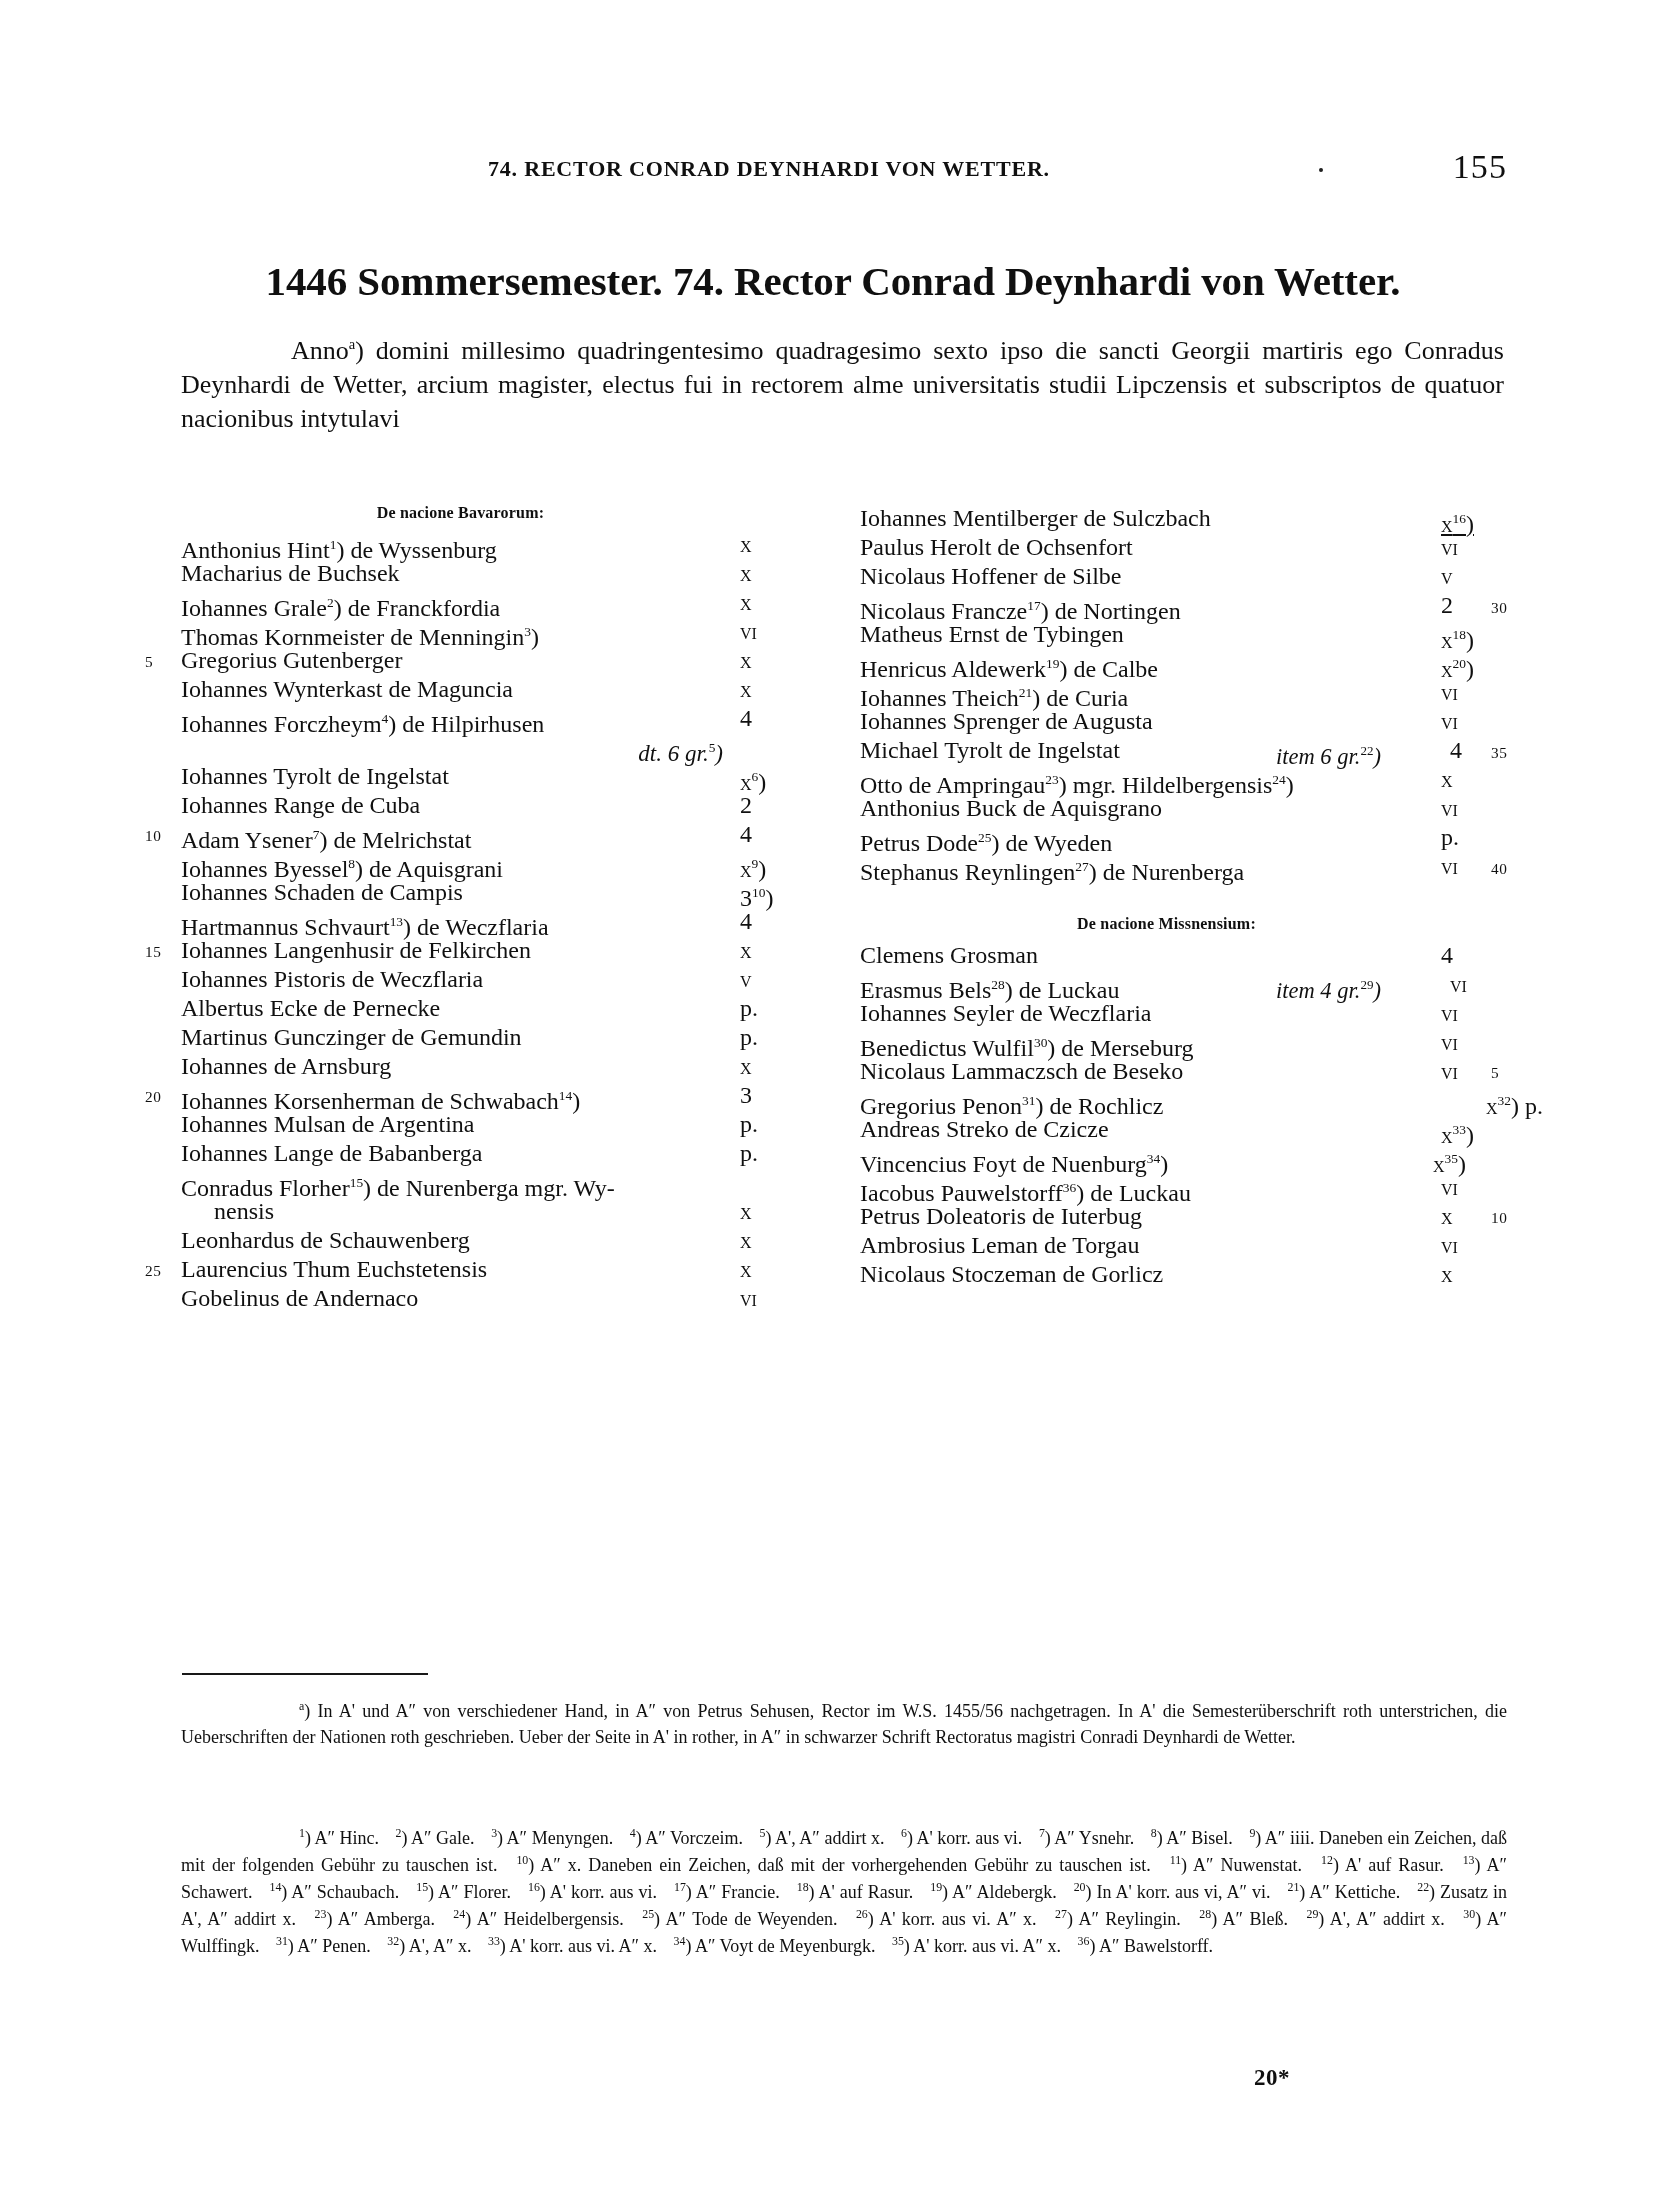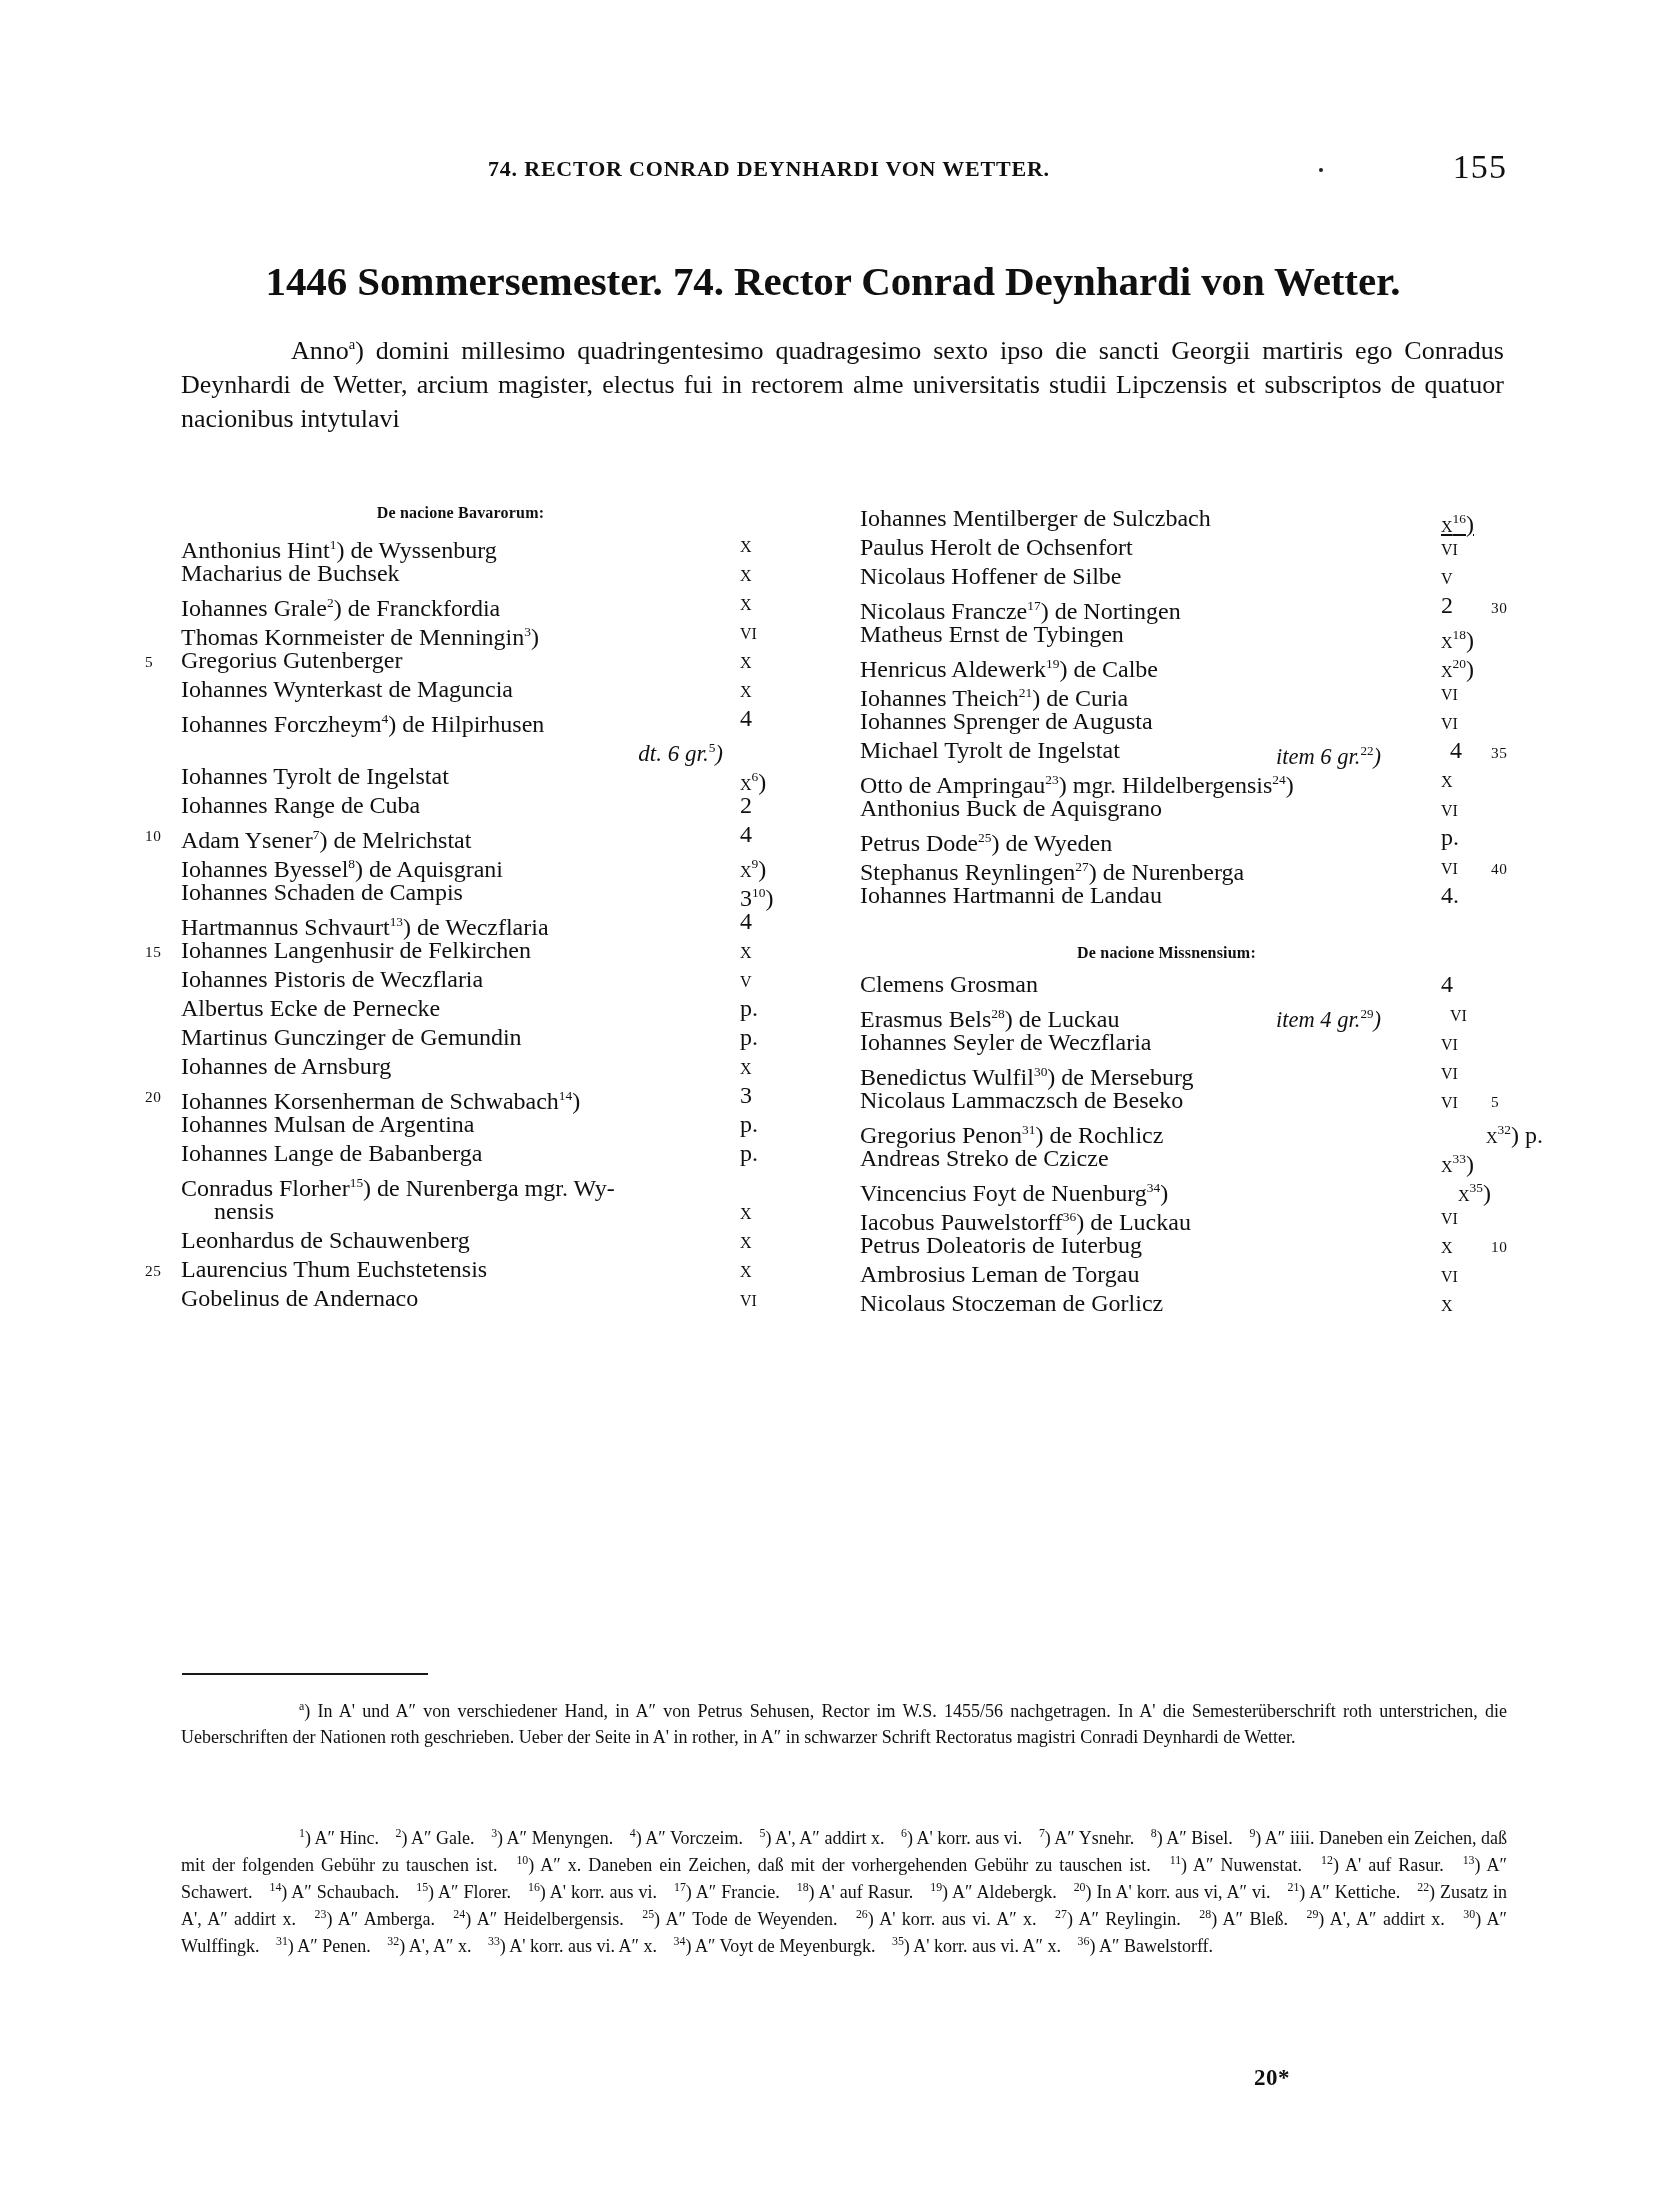--- a/index.html
+++ b/index.html
@@ -379,24 +379,20 @@
         </div>
         <div class="row">
           <span class="name">Petrus Dode<sup>25</sup>) de Wyeden</span>
           <span class="fee" style="left:581px;">p.</span>
         </div>
         <div class="row">
           <span class="name">Stephanus Reynlingen<sup>27</sup>) de Nurenberga</span>
           <span class="fee" style="left:581px;"><span class="sc">vi</span></span>
           <span class="rmark" style="left:631px;top:1.6px;">40</span>
         </div>
-        <div class="row">
-          <span class="name">Iohannes Hartmanni de Landau</span>
-          <span class="fee" style="left:581px;">4.</span>
-        </div>
       </div>
     <div class="sect-head" style="margin-top:34px;">De nacione Missnensium:</div>
     <div id="right-rows-bottom">
         <div class="row">
           <span class="name">Clemens Grosman</span>
           <span class="fee" style="left:581px;">4</span>
         </div>
         <div class="row">
           <span class="name">Erasmus Bels<sup>28</sup>) de Luckau</span>
           <span class="itm" style="left:416px;">item 4 gr.<sup>29</sup>)</span>
@@ -418,21 +414,21 @@
         <div class="row">
           <span class="name">Gregorius Penon<sup>31</sup>) de Rochlicz</span>
           <span class="fee" style="left:581px;margin-left:45px;"><span class="sc">x</span><sup>32</sup>) p.</span>
         </div>
         <div class="row">
           <span class="name">Andreas Streko de Czicze</span>
           <span class="fee" style="left:581px;"><span class="sc">x</span><sup>33</sup>)</span>
         </div>
         <div class="row">
           <span class="name">Vincencius Foyt de Nuenburg<sup>34</sup>)</span>
-          <span class="fee" style="left:598px;text-align:right;"><span class="sc">x</span><sup>35</sup>)</span>
+          <span class="fee" style="left:573px;text-align:right;"><span class="sc">x</span><sup>35</sup>)</span>
         </div>
         <div class="row">
           <span class="name">Iacobus Pauwelstorff<sup>36</sup>) de Luckau</span>
           <span class="fee" style="left:581px;"><span class="sc">vi</span></span>
         </div>
         <div class="row">
           <span class="name">Petrus Doleatoris de Iuterbug</span>
           <span class="fee" style="left:581px;"><span class="sc">x</span></span>
           <span class="rmark" style="left:631px;top:1.6px;">10</span>
         </div>

